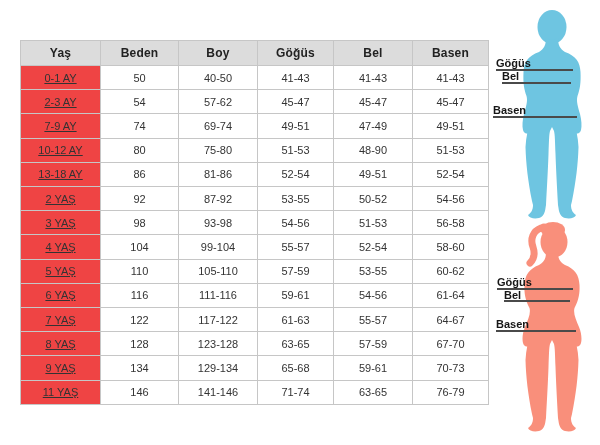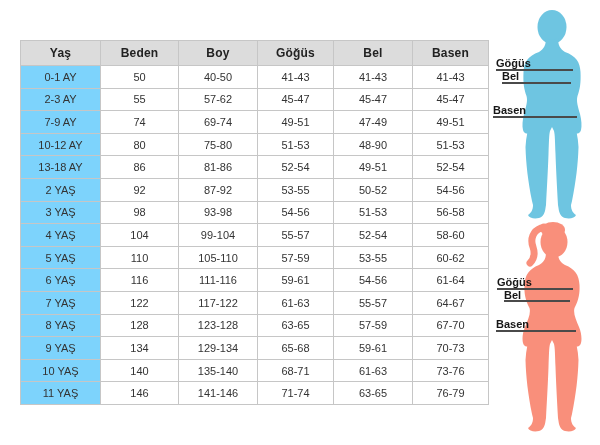--- a/index.html
+++ b/index.html
@@ -14,21 +14,21 @@
   }
   .size-table th,.size-table td{
     border:1px solid #C6C6C6;text-align:center;vertical-align:middle;padding:0;
     overflow:hidden;white-space:nowrap;
   }
   .size-table th{
     background:#DCDCDC;font-size:12px;font-weight:700;color:#222;height:24px;
     letter-spacing:.2px;
   }
   .size-table td{font-size:11px;color:#333;height:20px;background:#fff;}
-  .size-table tbody td:first-child{background:#7dd3fc;}
+  .size-table tbody td:first-child{background:#ef4444;text-decoration:underline;}
   col.c0{width:80px}col.c1{width:78px}col.c2{width:79px}
   col.c3{width:76px}col.c4{width:79px}col.c5{width:76px}
   
   .figure{position:absolute;}
   .fig-male{left:516px;top:9px;width:72px;height:212px;}
   .fig-female{left:514px;top:221px;width:76px;height:216px;}
   .male-fill{fill:#6EC5E1;}
   .female-fill{fill:#F98F7B;}
   .female-stroke{stroke:#F98F7B;}
   
@@ -66,21 +66,21 @@
         <tr>
       <td>0-1 AY</td>
       <td>50</td>
       <td>40-50</td>
       <td>41-43</td>
       <td>41-43</td>
       <td>41-43</td>
     </tr>
         <tr>
       <td>2-3 AY</td>
-      <td>55</td>
+      <td>54</td>
       <td>57-62</td>
       <td>45-47</td>
       <td>45-47</td>
       <td>45-47</td>
     </tr>
         <tr>
       <td>7-9 AY</td>
       <td>74</td>
       <td>69-74</td>
       <td>49-51</td>
@@ -159,28 +159,20 @@
       <td>57-59</td>
       <td>67-70</td>
     </tr>
         <tr>
       <td>9 YAŞ</td>
       <td>134</td>
       <td>129-134</td>
       <td>65-68</td>
       <td>59-61</td>
       <td>70-73</td>
-    </tr>
-        <tr>
-      <td>10 YAŞ</td>
-      <td>140</td>
-      <td>135-140</td>
-      <td>68-71</td>
-      <td>61-63</td>
-      <td>73-76</td>
     </tr>
         <tr>
       <td>11 YAŞ</td>
       <td>146</td>
       <td>141-146</td>
       <td>71-74</td>
       <td>63-65</td>
       <td>76-79</td>
     </tr>
       </tbody>

